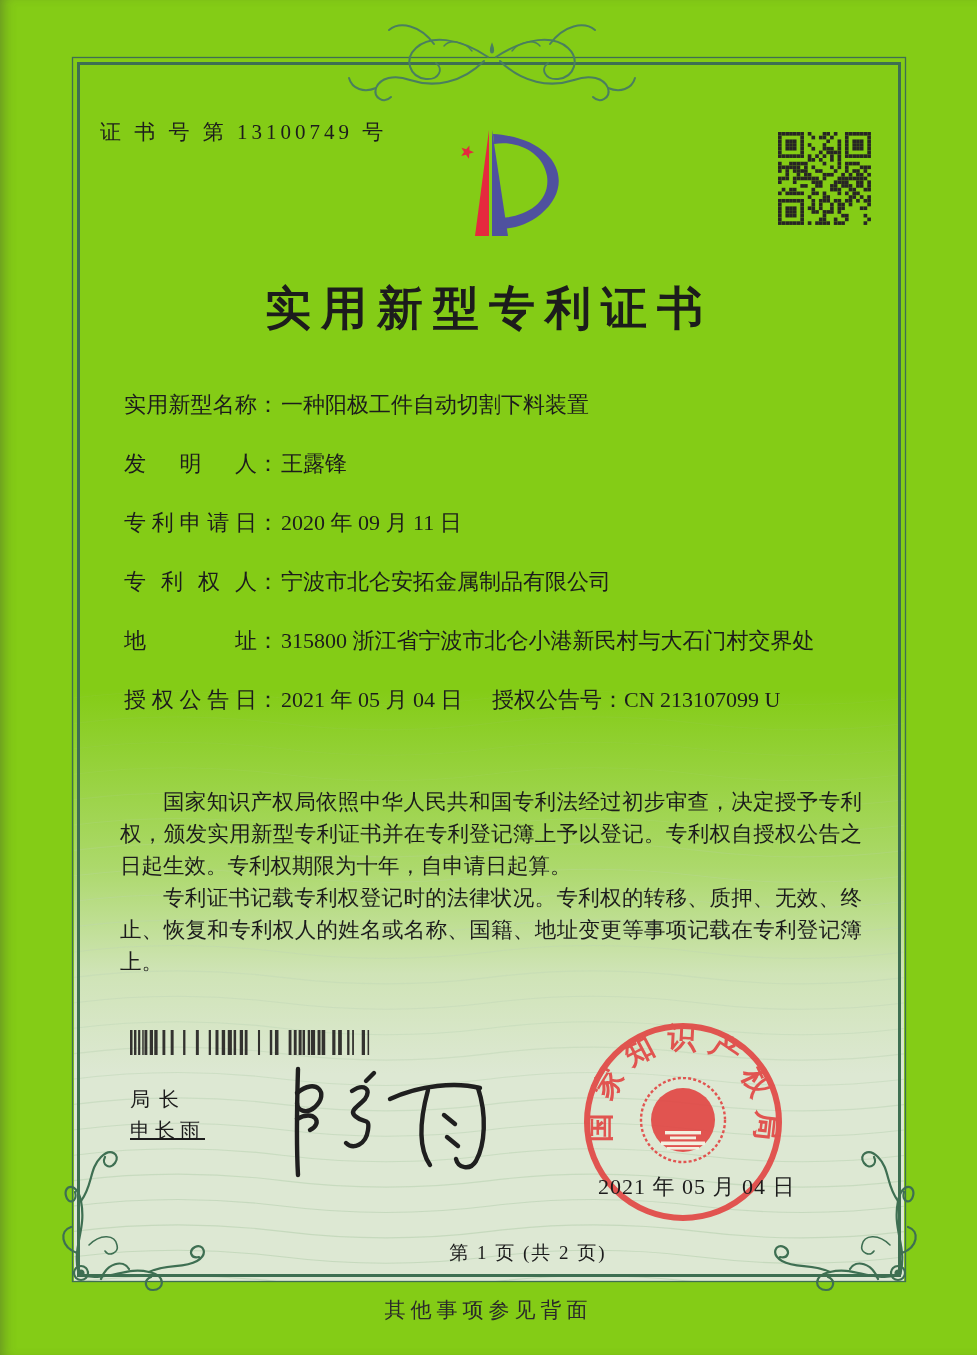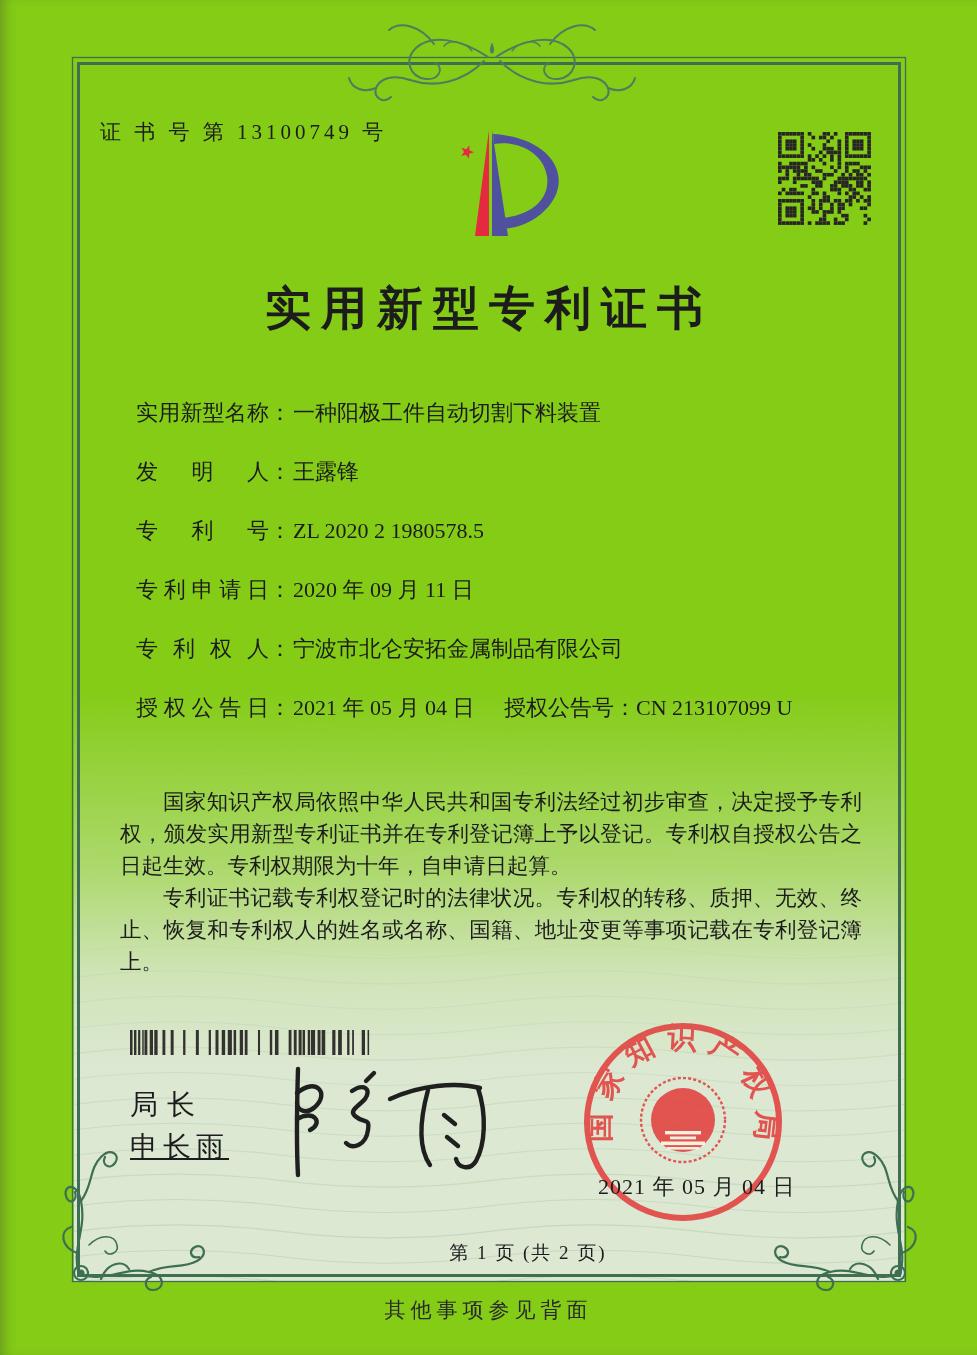--- a/index.html
+++ b/index.html
@@ -17,31 +17,31 @@
   #waves{left:74px;top:690px;z-index:0;}
   #frame-svg{left:0;top:0;z-index:1;pointer-events:none;}
   
   #cert-no{left:100px;top:118px;font-size:21px;letter-spacing:4px;z-index:2;}
   #logo{left:405px;top:122px;z-index:2;}
   #qr{left:778px;top:132px;z-index:2;}
   
   #title{left:72px;top:278px;width:834px;text-align:center;font-size:46px;
     font-weight:bold;letter-spacing:10px;z-index:2;}
   
-  #fields{left:136px;top:390px;width:762px;z-index:2;margin-top:8px;}
+  #fields{left:124px;top:390px;width:762px;z-index:2;}
   .frow{position:relative;height:26px;margin-bottom:33px;font-size:22px;white-space:nowrap;}
   .flabel{display:inline-block;width:133px;text-align:justify;text-align-last:justify;vertical-align:top;}
   .fcolon{display:inline-block;width:24px;}
   .grant2{position:absolute;left:368px;top:0;}
   
   #paras{left:120px;top:786px;width:742px;z-index:2;}
   #paras p{margin:0;font-size:21.5px;line-height:32px;text-indent:2em;text-align:justify;}
   
   #barcode{left:130px;top:1030px;z-index:2;}
-  #officer{left:130px;top:1086px;z-index:2;font-size:28px;}
+  #officer{left:130px;top:1086px;z-index:2;font-size:20px;}
   #officer .otitle{letter-spacing:9px;}
   #officer .oname{margin-top:4px;letter-spacing:5px;text-decoration:underline;}
   #signature{left:268px;top:1055px;z-index:4;}
   #seal{left:583px;top:1021px;z-index:3;opacity:.88;}
   #seal-date{left:598px;top:1172px;z-index:4;font-size:22px;letter-spacing:1px;}
   #page-info{left:72px;top:1240px;width:912px;text-align:center;font-size:19px;letter-spacing:2px;z-index:2;}
   #back-note{left:0;top:1296px;width:977px;text-align:center;font-size:21px;letter-spacing:5px;color:#2a2a2a;z-index:2;}
 </style>
 </head>
 <body>
@@ -441,27 +441,27 @@
   <div id="title" class="abs">实用新型专利证书</div>
 
   <div id="fields" class="abs">
     <div class="frow">
       <span class="flabel">实用新型名称</span><span class="fcolon">：</span><span>一种阳极工件自动切割下料装置</span>
     </div>
     <div class="frow">
       <span class="flabel">发明人</span><span class="fcolon">：</span><span>王露锋</span>
     </div>
     <div class="frow">
-      <span class="flabel">专利号</span><span class="fcolon">：</span><span>ZL 2020 2 1980578.5</span>
-    </div>
-    <div class="frow">
       <span class="flabel">专利申请日</span><span class="fcolon">：</span><span>2020 年 09 月 11 日</span>
     </div>
     <div class="frow">
       <span class="flabel">专利权人</span><span class="fcolon">：</span><span>宁波市北仑安拓金属制品有限公司</span>
+    </div>
+    <div class="frow">
+      <span class="flabel">地址</span><span class="fcolon">：</span><span>315800 浙江省宁波市北仑小港新民村与大石门村交界处</span>
     </div>
     <div class="frow">
       <span class="flabel">授权公告日</span><span class="fcolon">：</span><span>2021 年 05 月 04 日</span>
       <span class="grant2"><span>授权公告号</span><span>：</span><span>CN 213107099 U</span></span>
     </div>
   </div>
 
   <div id="paras" class="abs">
     <p>国家知识产权局依照中华人民共和国专利法经过初步审查，决定授予专利权，颁发实用新型专利证书并在专利登记簿上予以登记。专利权自授权公告之日起生效。专利权期限为十年，自申请日起算。</p>
     <p>专利证书记载专利权登记时的法律状况。专利权的转移、质押、无效、终止、恢复和专利权人的姓名或名称、国籍、地址变更等事项记载在专利登记簿上。</p>

